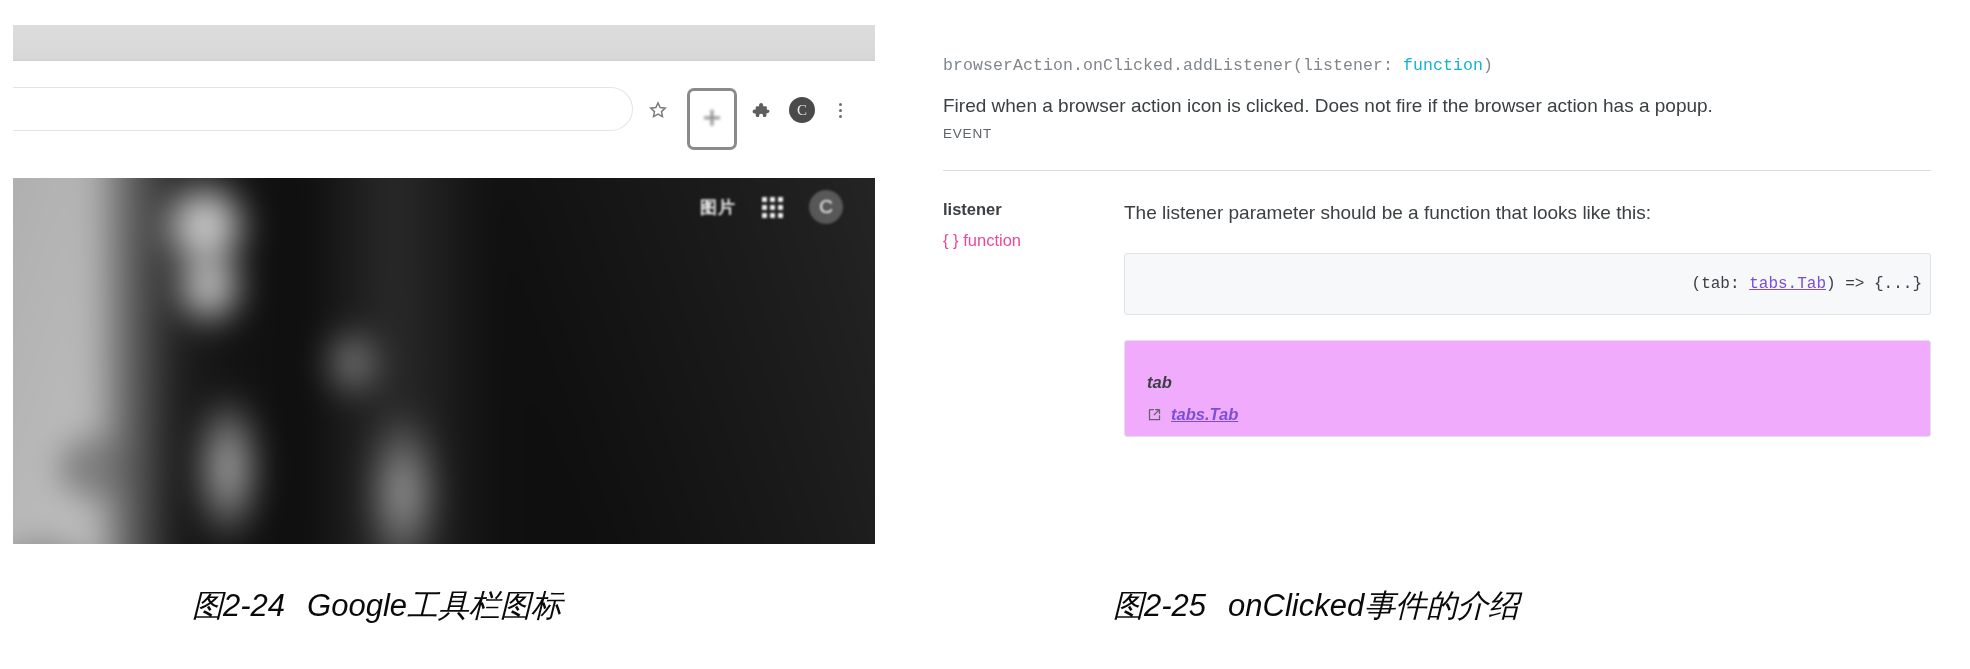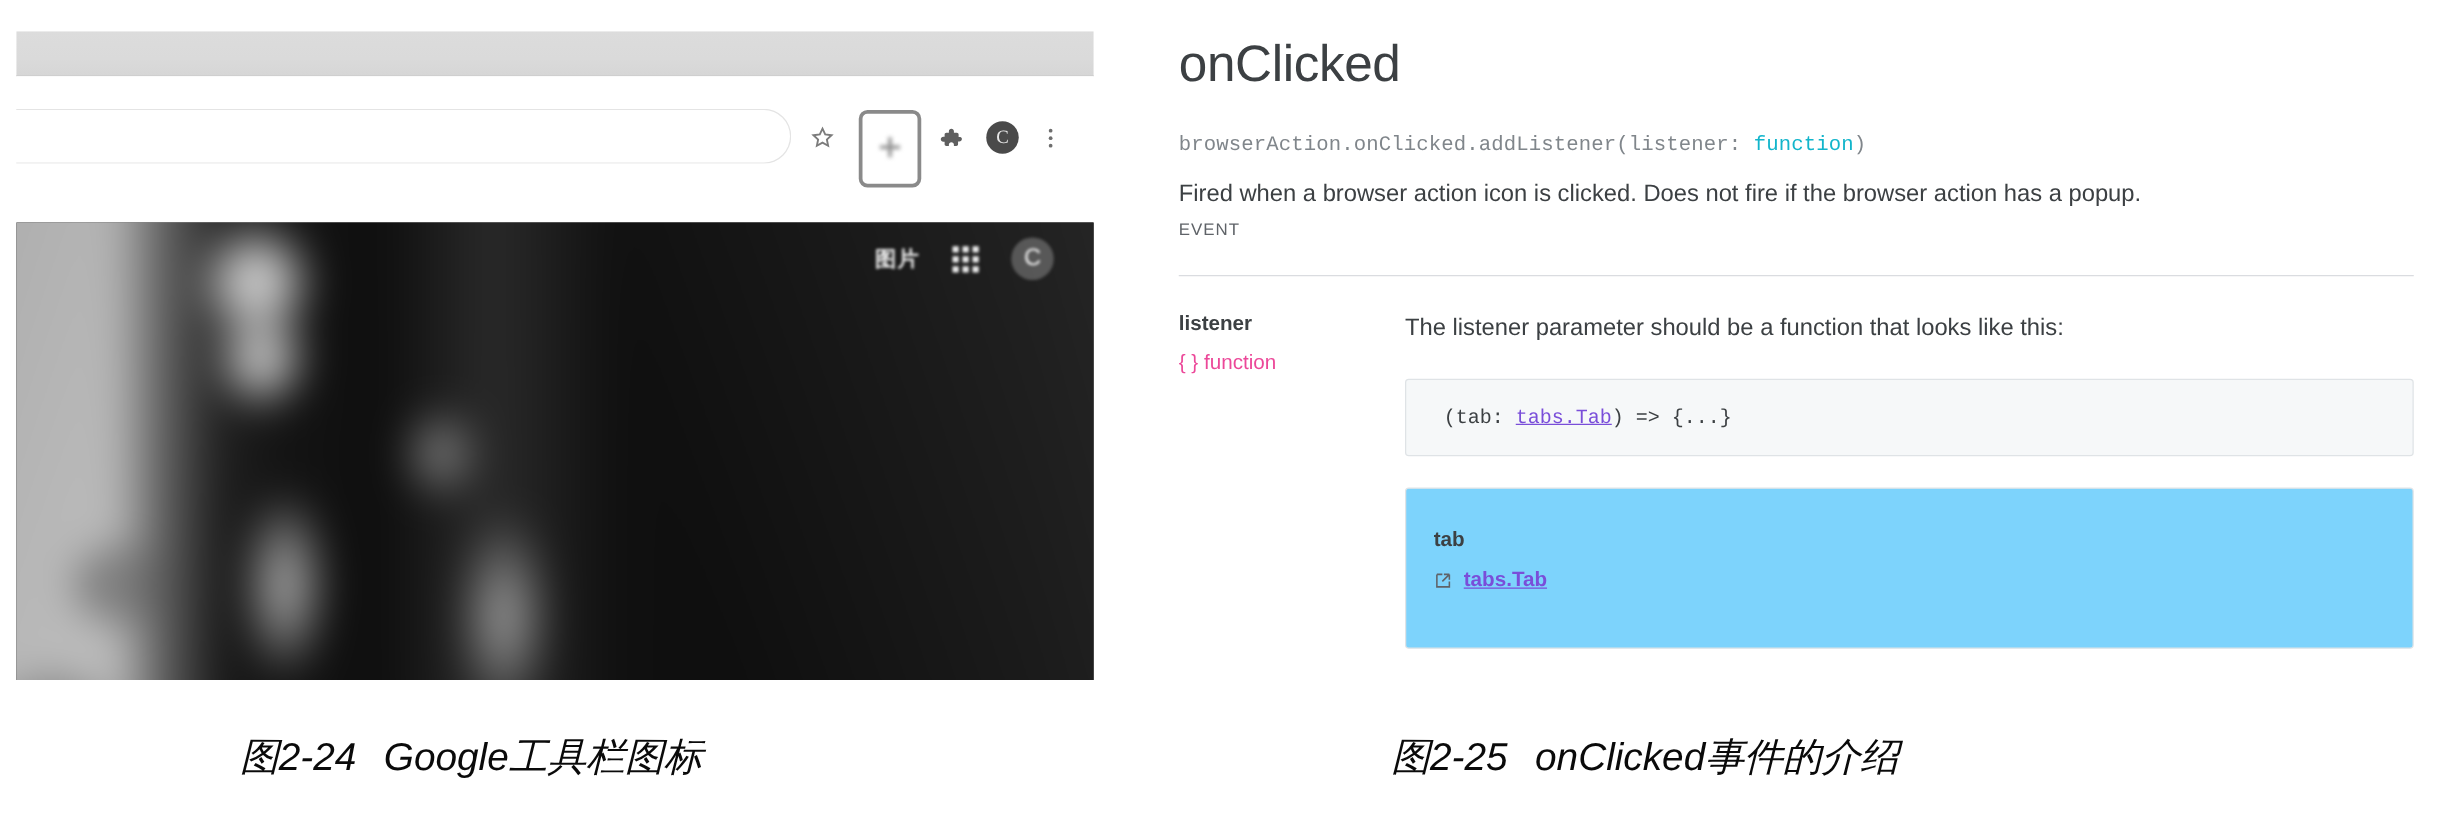--- a/index.html
+++ b/index.html
@@ -235,37 +235,39 @@
   .param-desc {
     font-size: 19px;
     color: #3c4043;
     line-height: 26px;
   }
   .codeblock {
     margin-top: 27px;
     background: #f6f8f9;
     border: 1px solid #dfe3e6;
     border-radius: 3px;
-    padding: 21px 30px;
+    padding: 21px 8px;
     font-family: "Liberation Mono", monospace;
     font-size: 16px;
     color: #3c4043;
     box-sizing: border-box;
+    text-align: right;
   }
   .codeblock a, .link {
     color: #7a4ed9;
     text-decoration: underline;
   }
   .subcard {
     margin-top: 25px;
     border: 1px solid #dfe3e6;
     border-radius: 3px;
-    background: #7dd3fc;
-    padding: 32px 22px 44px 22px;
+    background: #f0abfc;
+    padding: 32px 22px 12px 22px;
     box-sizing: border-box;
+    font-style: italic;
   }
   .subcard-name {
     font-size: 16.5px;
     font-weight: 700;
     color: #3c4043;
   }
   .subcard-link {
     margin-top: 13px;
     display: flex;
     align-items: center;
@@ -345,21 +347,20 @@
           <i></i>
           <i></i>
         </span>
       <span class="pc-avatar">C</span>
     </div>
   </div>
 </div>
 
 <div id="fig-right">
 
-  <h1 class="doc-h1">onClicked</h1>
 
   <div class="doc-sig"><span>browserAction.onClicked.addListener(listener: </span><span class="kw">function</span><span>)</span></div>
 
   <div class="doc-desc">Fired when a browser action icon is clicked. Does not fire if the browser action has a popup.</div>
   <div class="doc-kind">EVENT</div>
 
   <div class="doc-divider"></div>
 
   <div class="param-row">
     <div class="param-left">

